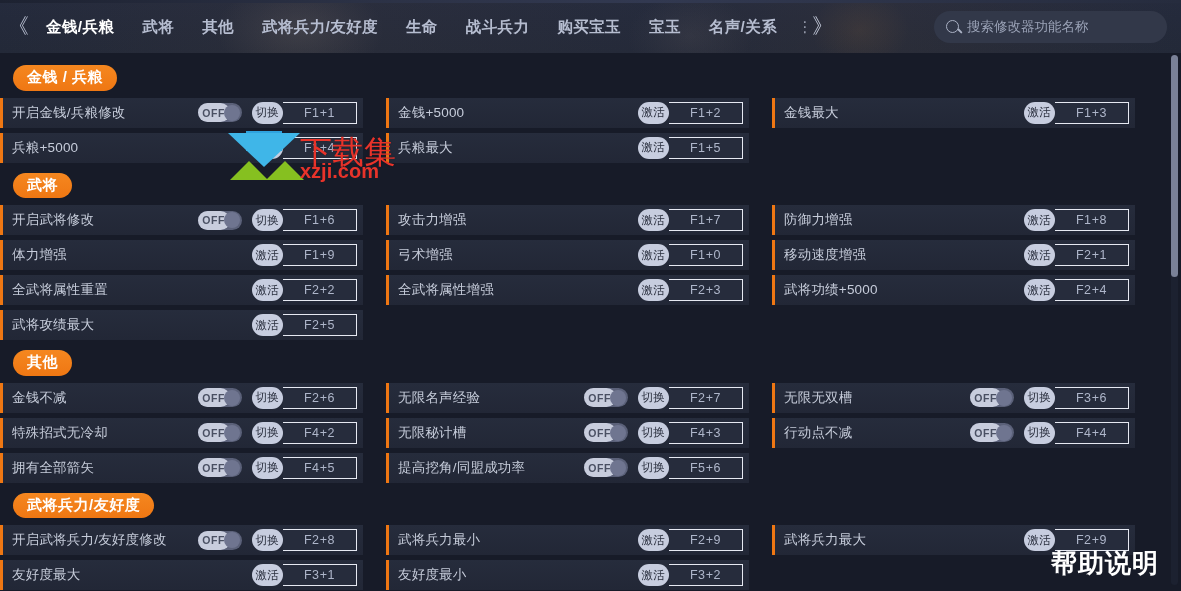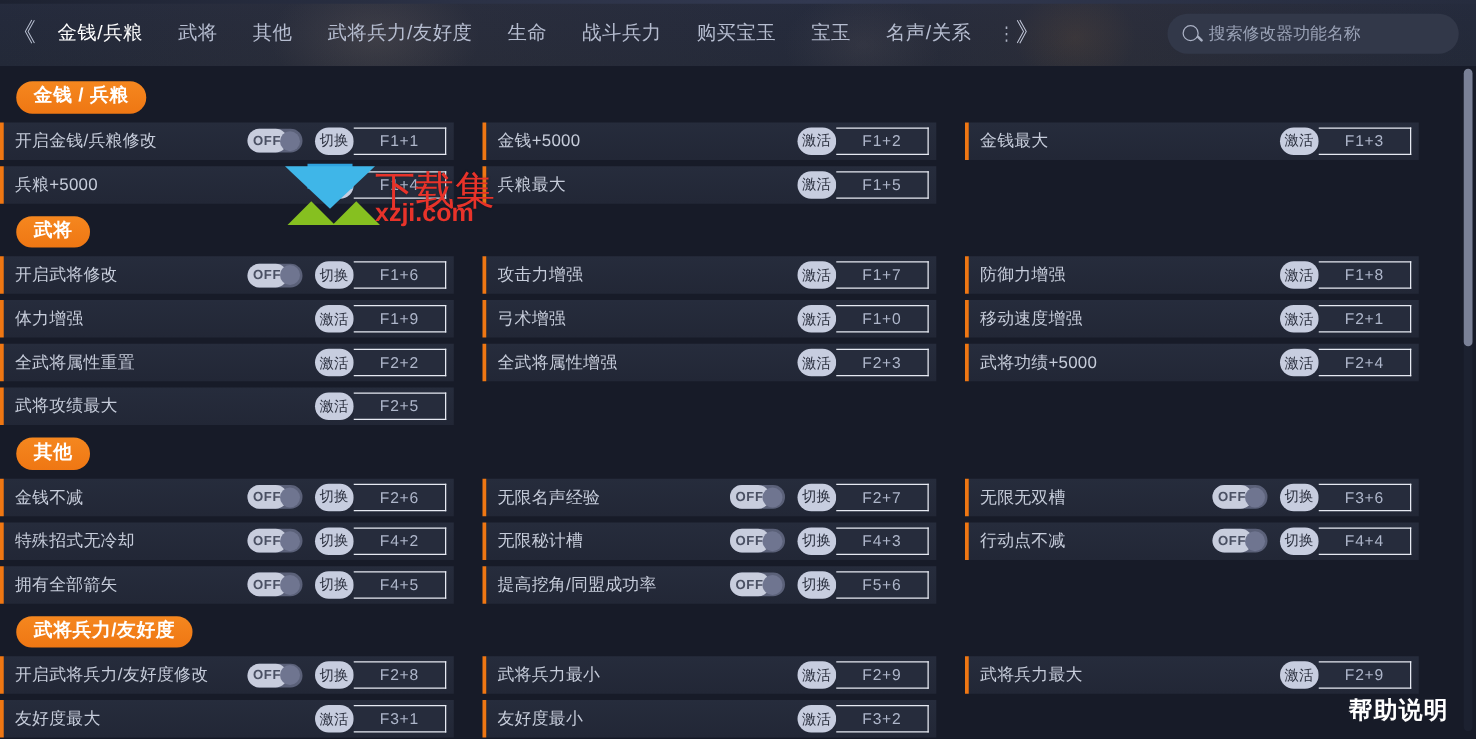--- a/index.html
+++ b/index.html
@@ -50,21 +50,21 @@
     letter-spacing: -3px;
     padding: 0 6px 0 4px;
     line-height: 1;
     user-select: none;
     font-family: "DejaVu Sans", sans-serif;
   }
   .tabs { display: flex; align-items: center; }
   .tab {
     color: #b6bdd0;
     font-size: 15.5px;
-    font-weight: normal;
+    font-weight: bold;
     padding: 0 14px;
     white-space: nowrap;
     line-height: 53px;
     letter-spacing: 0.4px;
   }
   .tab.active { color: #ffffff; }
   .overflow-marker {
     display: flex; align-items: center;
     margin-left: 8px; margin-right: 2px;
     color: #c3c9da;
@@ -262,21 +262,21 @@
     color: #e8332a; font-size: 20px; font-weight: bold;
     white-space: nowrap;
     text-align: right;
   }
 
   
   .help-text {
     position: absolute;
     right: 22px; bottom: 10px;
     color: #ffffff;
-    font-size: 19px;
+    font-size: 26px;
     font-weight: bold;
     letter-spacing: 1px;
     z-index: 6;
   }
 
   
   .scrollbar-track {
     position: absolute;
     right: 3px; top: 55px;
     width: 7px; height: 530px;

